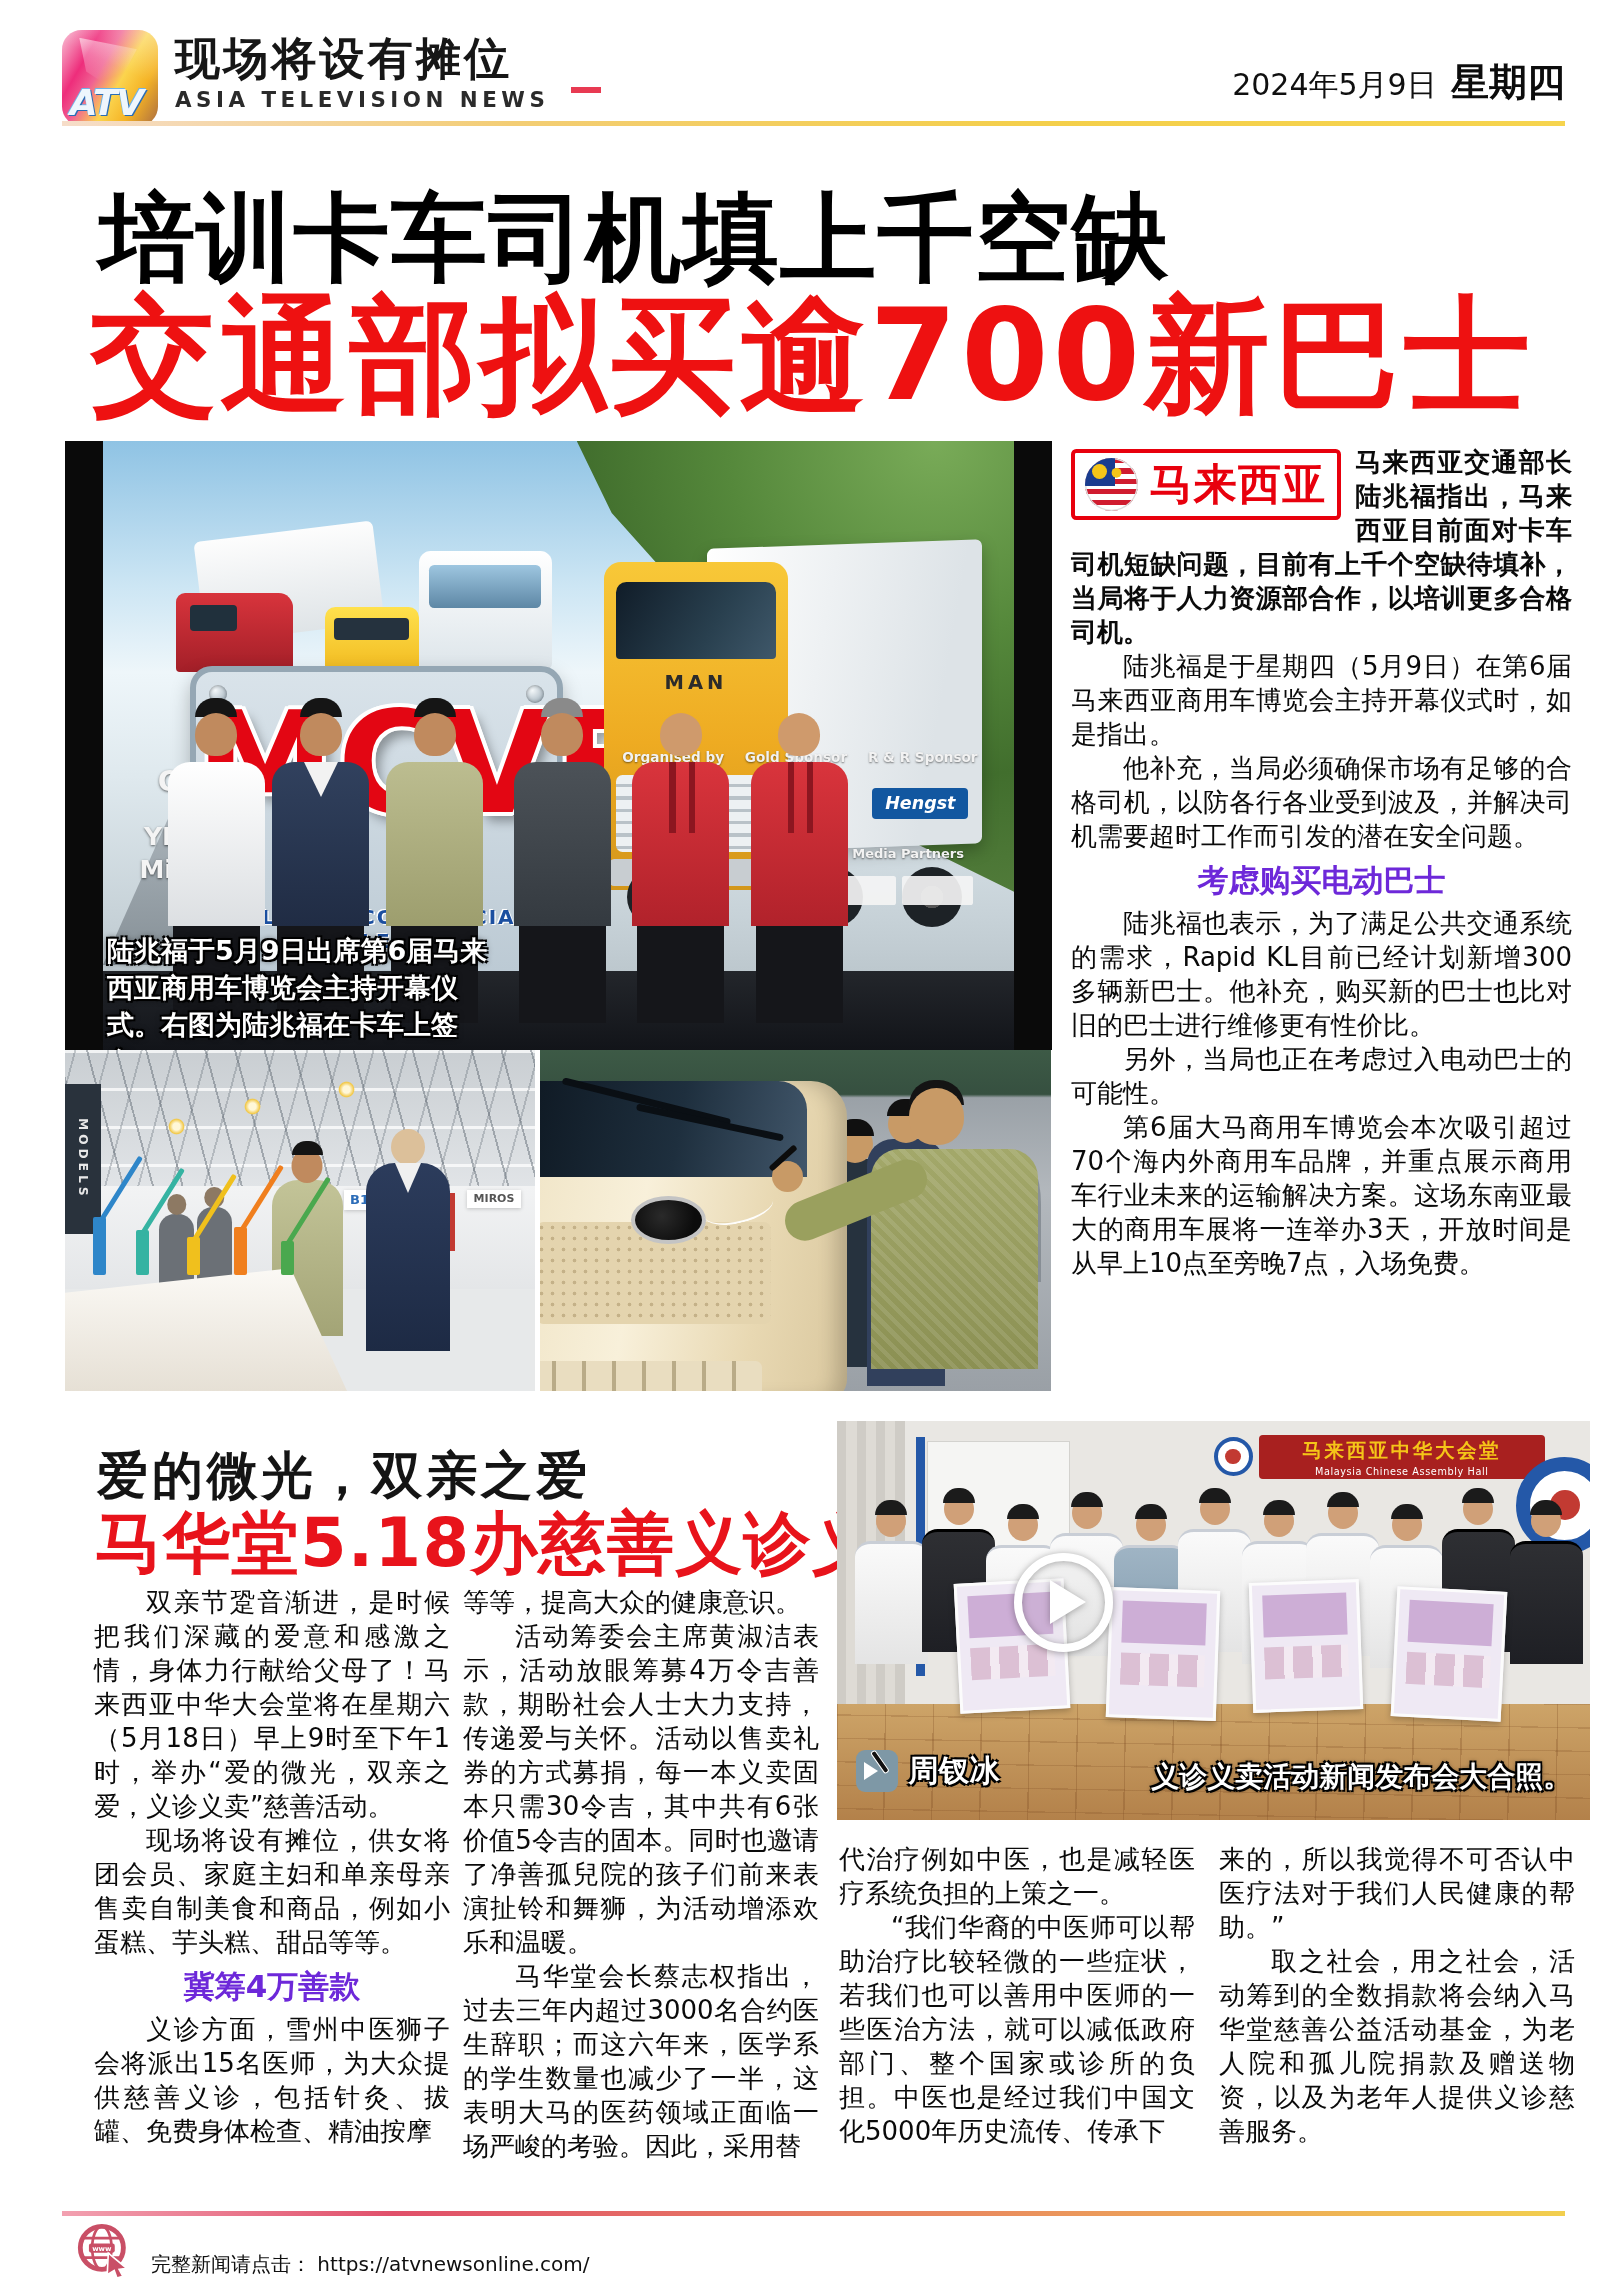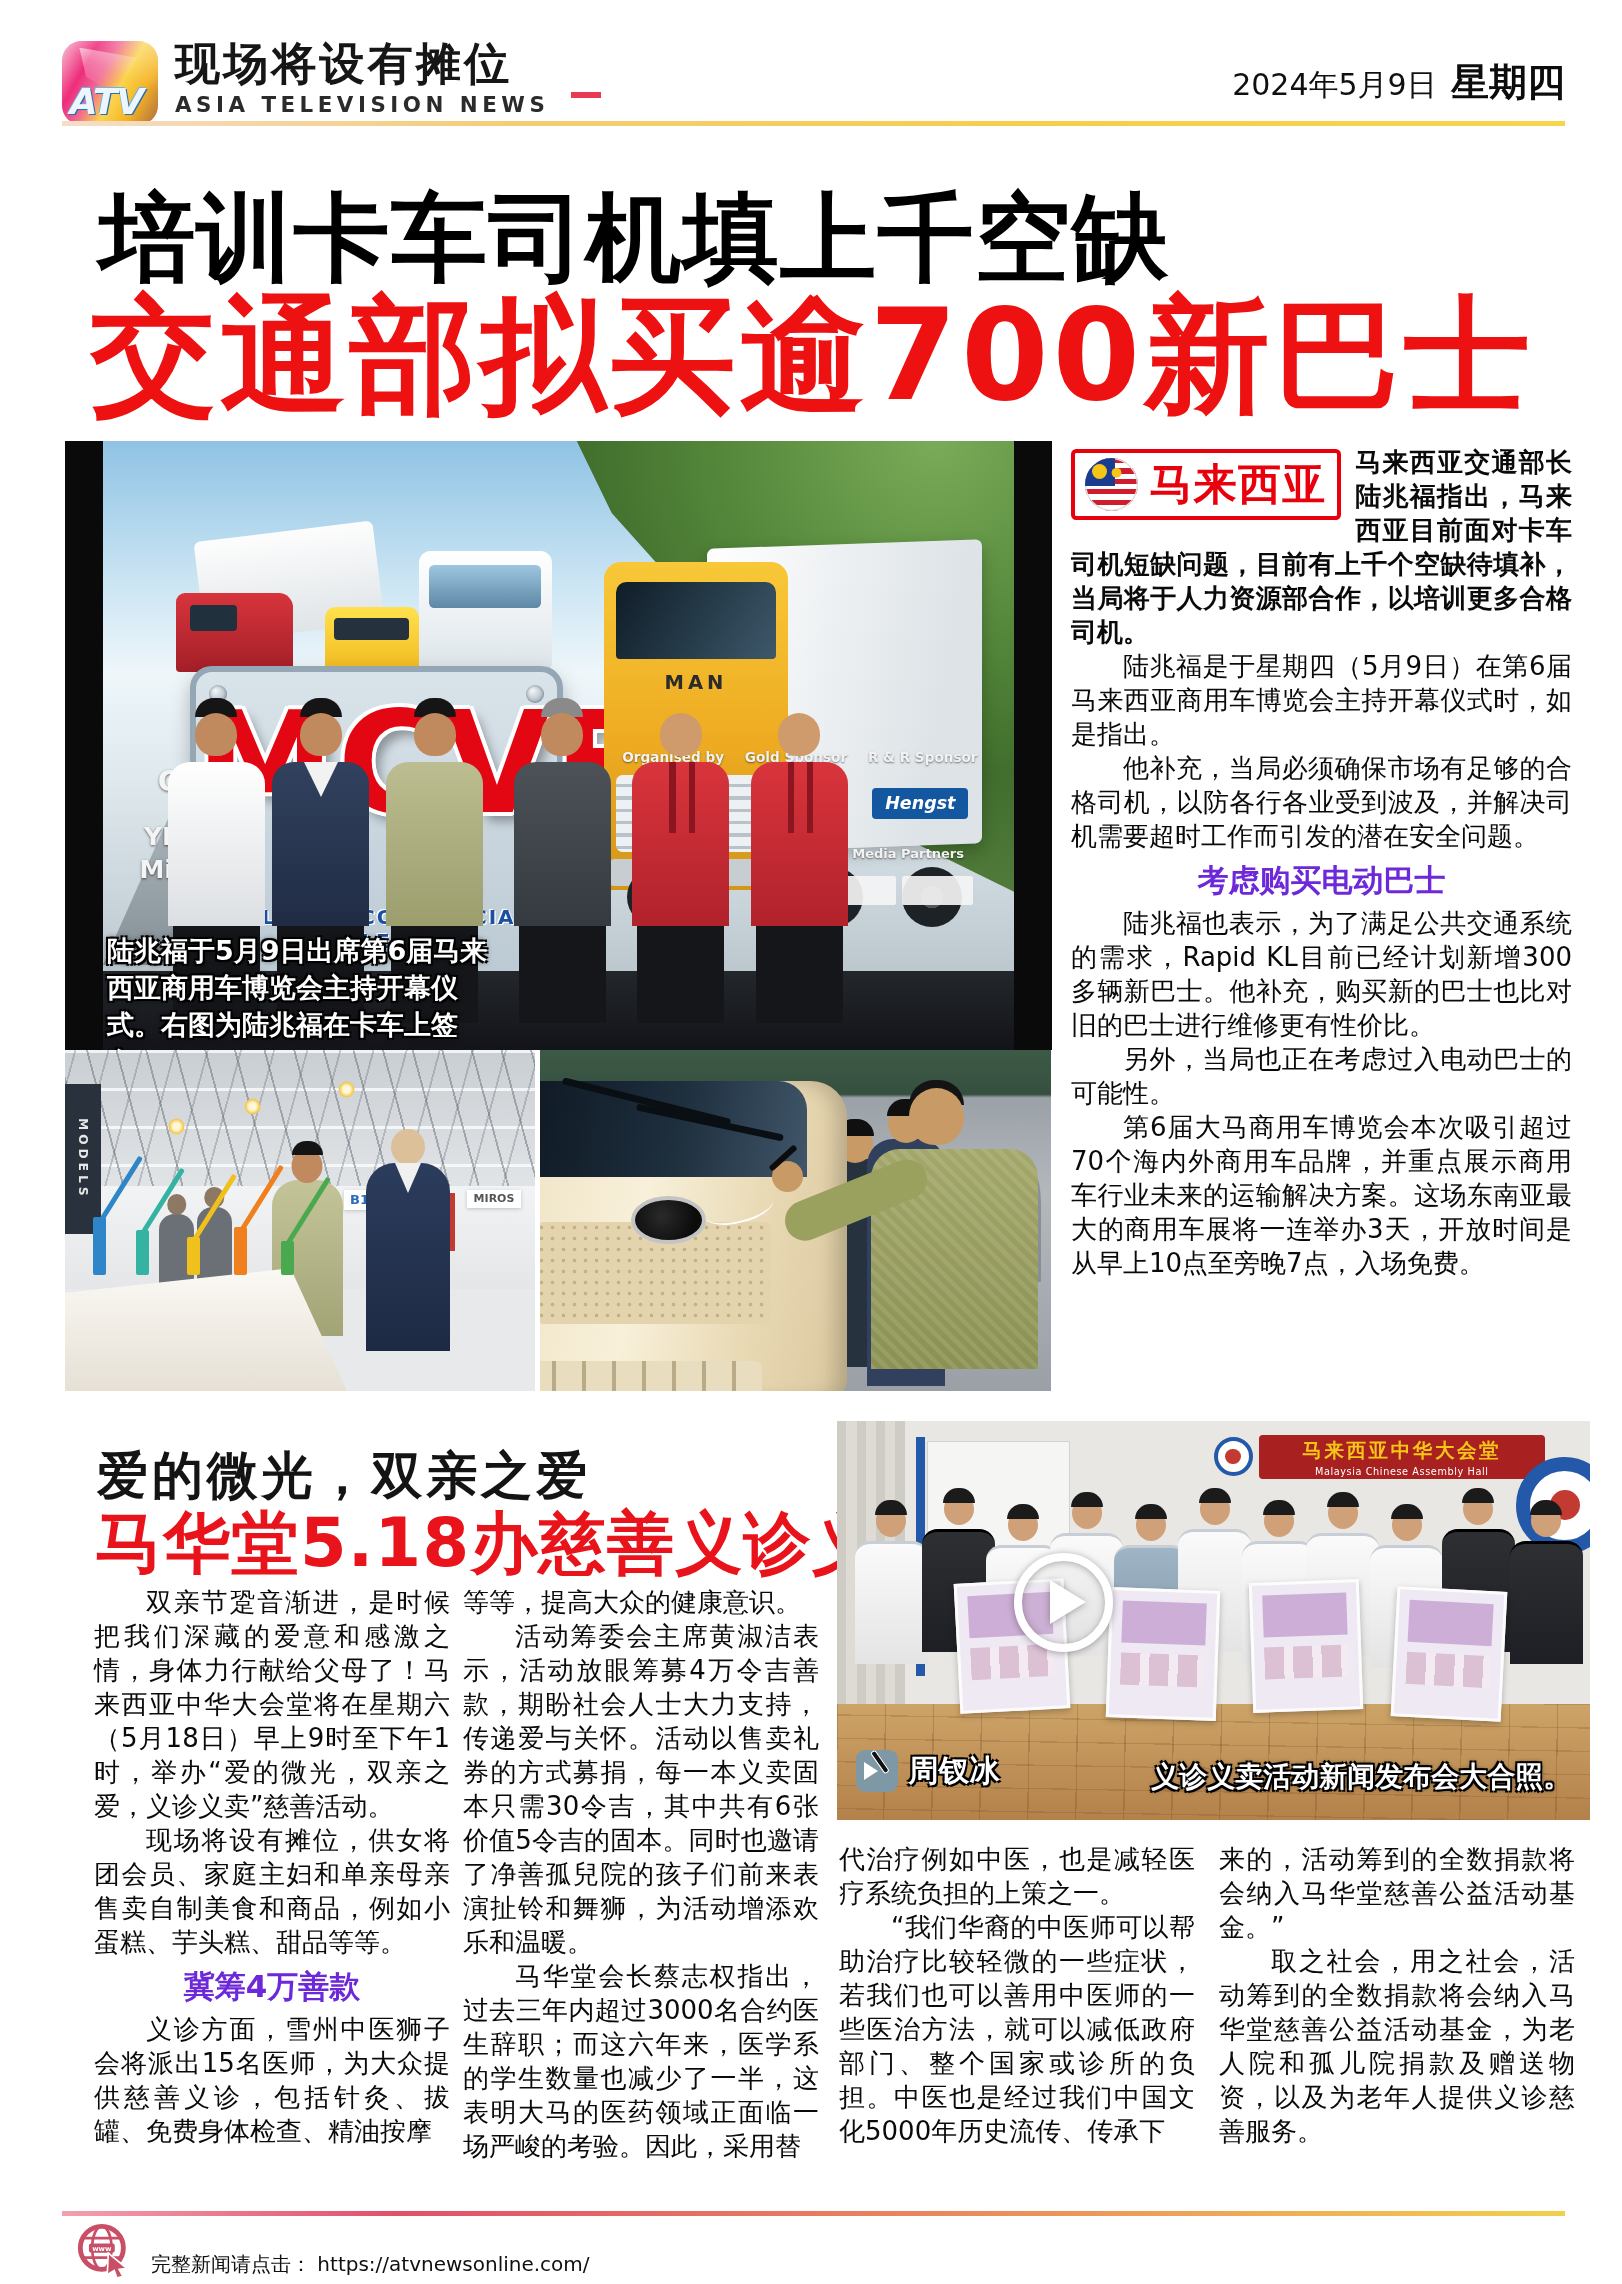--- a/index.html
+++ b/index.html
@@ -4,21 +4,21 @@
 <style>
   * { margin:0; padding:0; box-sizing:border-box; }
   html,body { background:#ffffff; }
   body { width:1623px; height:2284px; position:relative; overflow:hidden;
          font-family:"DejaVu Sans","Liberation Sans",sans-serif; color:#111; }
 
   
   .masthead { position:absolute; left:62px; top:34px; width:1503px; height:83px;
               display:flex; justify-content:space-between; align-items:flex-end; }
   .brand { display:flex; align-items:center; gap:17px; }
-  .logo-tile { width:96px; height:84px; border-radius:19.5px; position:relative; margin-bottom:-9px;
+  .logo-tile { width:96px; height:96px; border-radius:19.5px; position:relative; margin-bottom:-9px;
     background:
       linear-gradient(205deg, rgba(255,255,255,.35) 0%, rgba(255,255,255,0) 40%),
       linear-gradient(120deg,#f9c6d8 0%,#ee2d7b 26%,#f06292 40%,#fbd44e 58%,#f5b325 76%,#b97a3c 95%);
     overflow:hidden; }
   .logo-tile::before { content:""; position:absolute; left:18%; top:8%; width:60%; height:55%;
       background:linear-gradient(160deg, rgba(255,255,255,.55), rgba(255,255,255,0) 70%);
       clip-path:polygon(0 0,100% 22%,62% 100%,12% 64%); }
   .logo-atv { position:absolute; left:7.8px; bottom:2.6px; font-size:36px; font-weight:800; font-style:italic;
       color:#eef6fd; text-shadow:1.3px 1.3px 0 #2a6db5, -0.6px -0.6px 0 #6fb3e8; letter-spacing:-1.3px; }
   .brand-cn { font-size:45px; font-weight:800; color:#161616; letter-spacing:3.2px; line-height:1.05; }
@@ -470,21 +470,21 @@
 <div class="c-col c2">
   <p>等等，提高大众的健康意识。</p>
   <p class="para">活动筹委会主席黄淑洁表示，活动放眼筹募4万令吉善款，期盼社会人士大力支持，传递爱与关怀。活动以售卖礼券的方式募捐，每一本义卖固本只需30令吉，其中共有6张价值5令吉的固本。同时也邀请了净善孤兒院的孩子们前来表演扯铃和舞狮，为活动增添欢乐和温暖。</p>
   <p class="para">马华堂会长蔡志权指出，过去三年内超过3000名合约医生辞职；而这六年来，医学系的学生数量也减少了一半，这表明大马的医药领域正面临一场严峻的考验。因此，采用替</p>
 </div>
 <div class="c-col c3">
   <p>代治疗例如中医，也是减轻医疗系统负担的上策之一。</p>
   <p class="para">“我们华裔的中医师可以帮助治疗比较轻微的一些症状，若我们也可以善用中医师的一些医治方法，就可以减低政府部门、整个国家或诊所的负担。中医也是经过我们中国文化5000年历史流传、传承下</p>
 </div>
 <div class="c-col c4">
-  <p>来的，活动筹到的全数捐款将会纳入马华堂慈善公益活动基金。”</p>
+  <p>来的，所以我觉得不可否认中医疗法对于我们人民健康的帮助。”</p>
   <p class="para">取之社会，用之社会，活动筹到的全数捐款将会纳入马华堂慈善公益活动基金，为老人院和孤儿院捐款及赠送物资，以及为老年人提供义诊慈善服务。</p>
 </div>
 
 <div class="photo-group">
   <div class="pg-curtain"></div>
   <div class="pg-screen"></div>
   <div class="pg-pole"></div>
   <div class="pg-banner">
     <span class="cn">马来西亚中华大会堂</span>
     <span class="en">Malaysia Chinese Assembly Hall</span>

